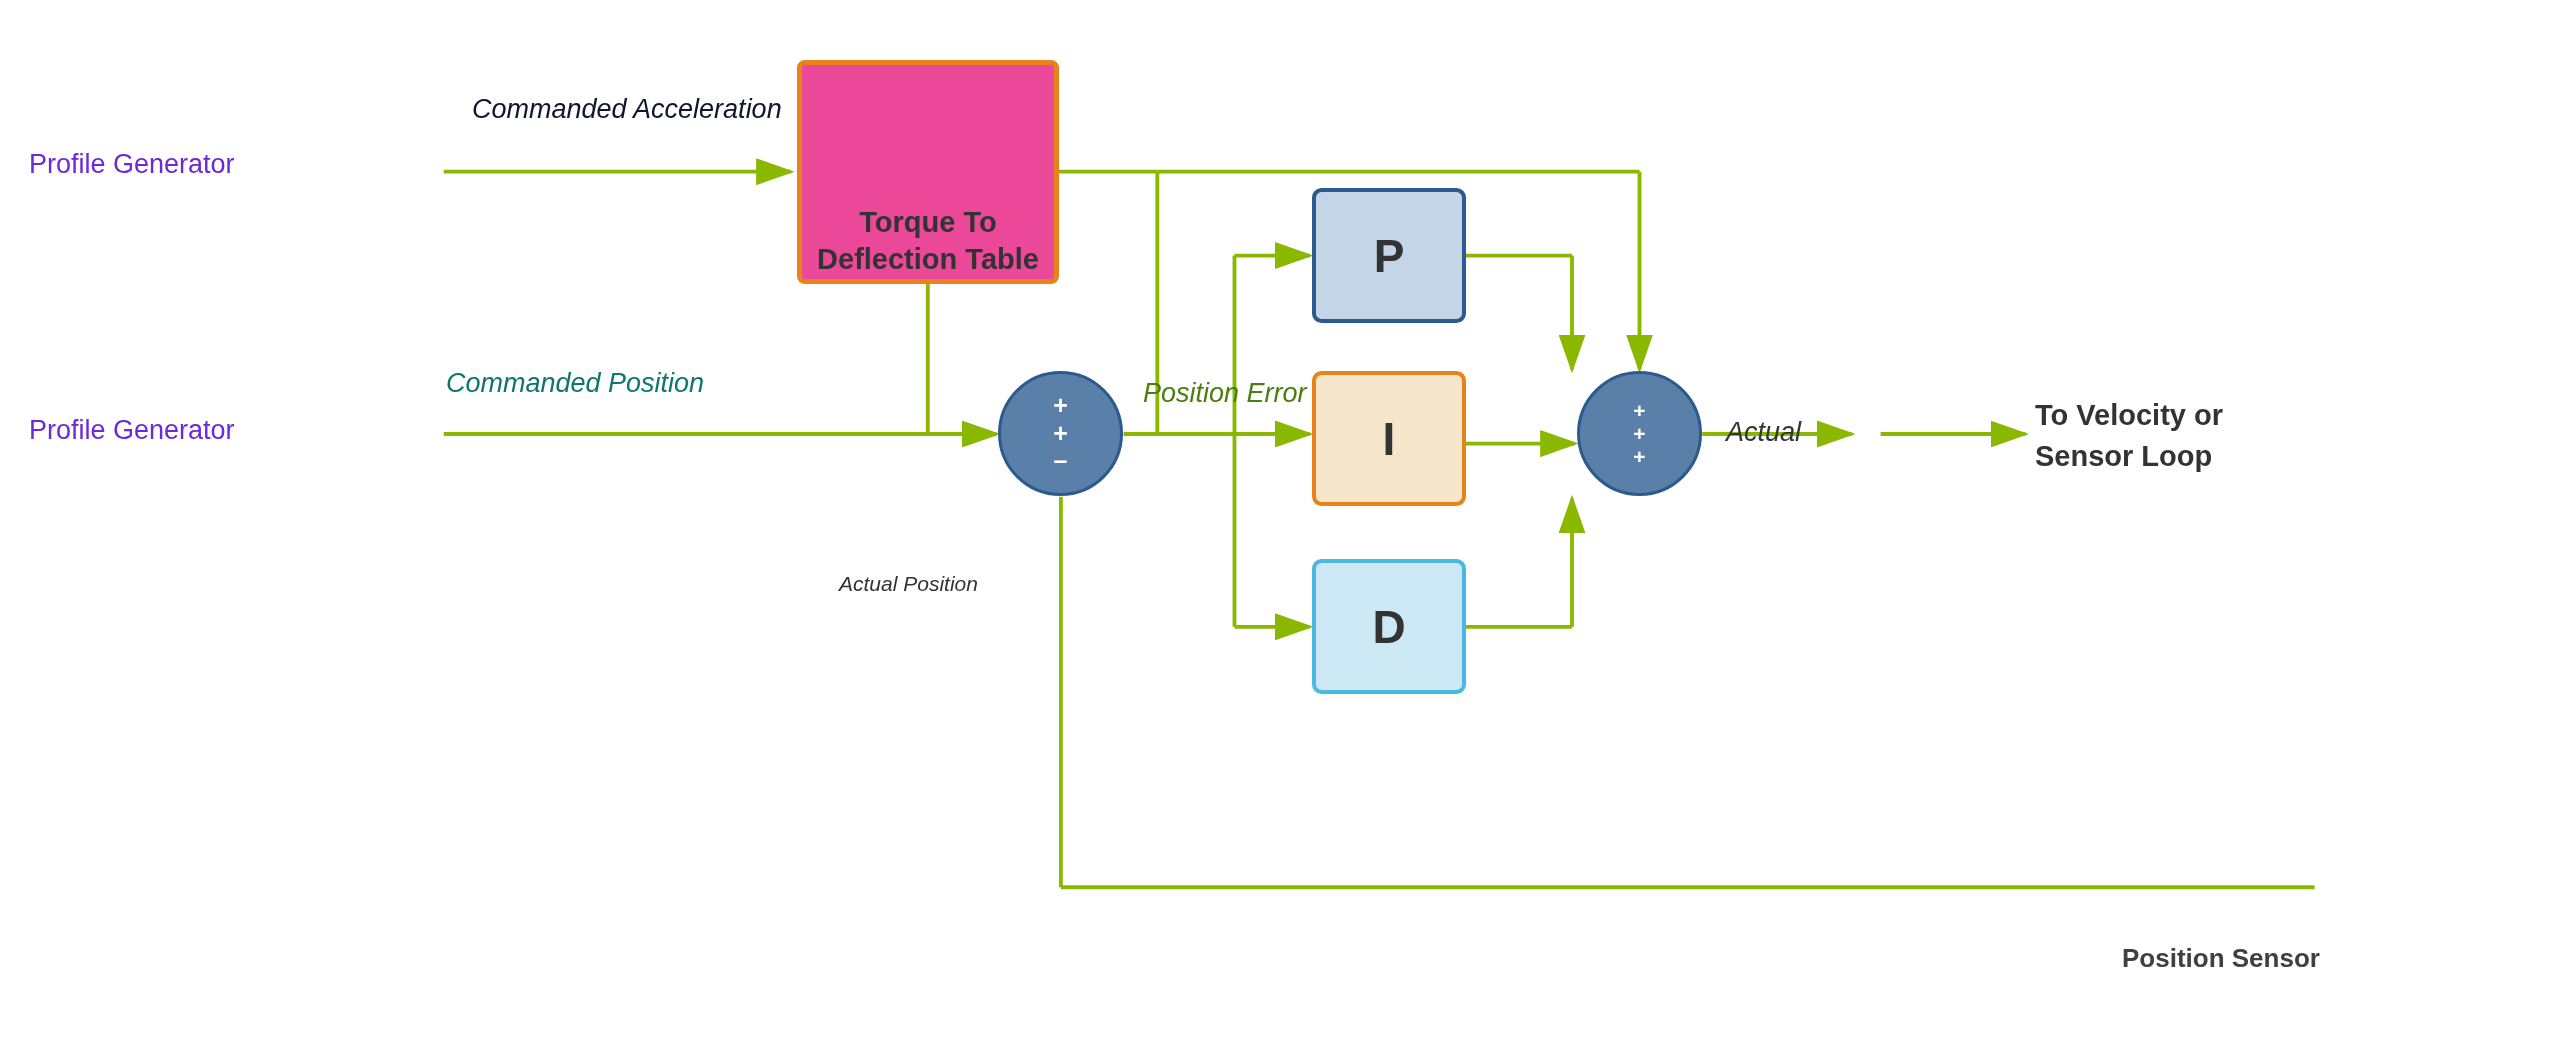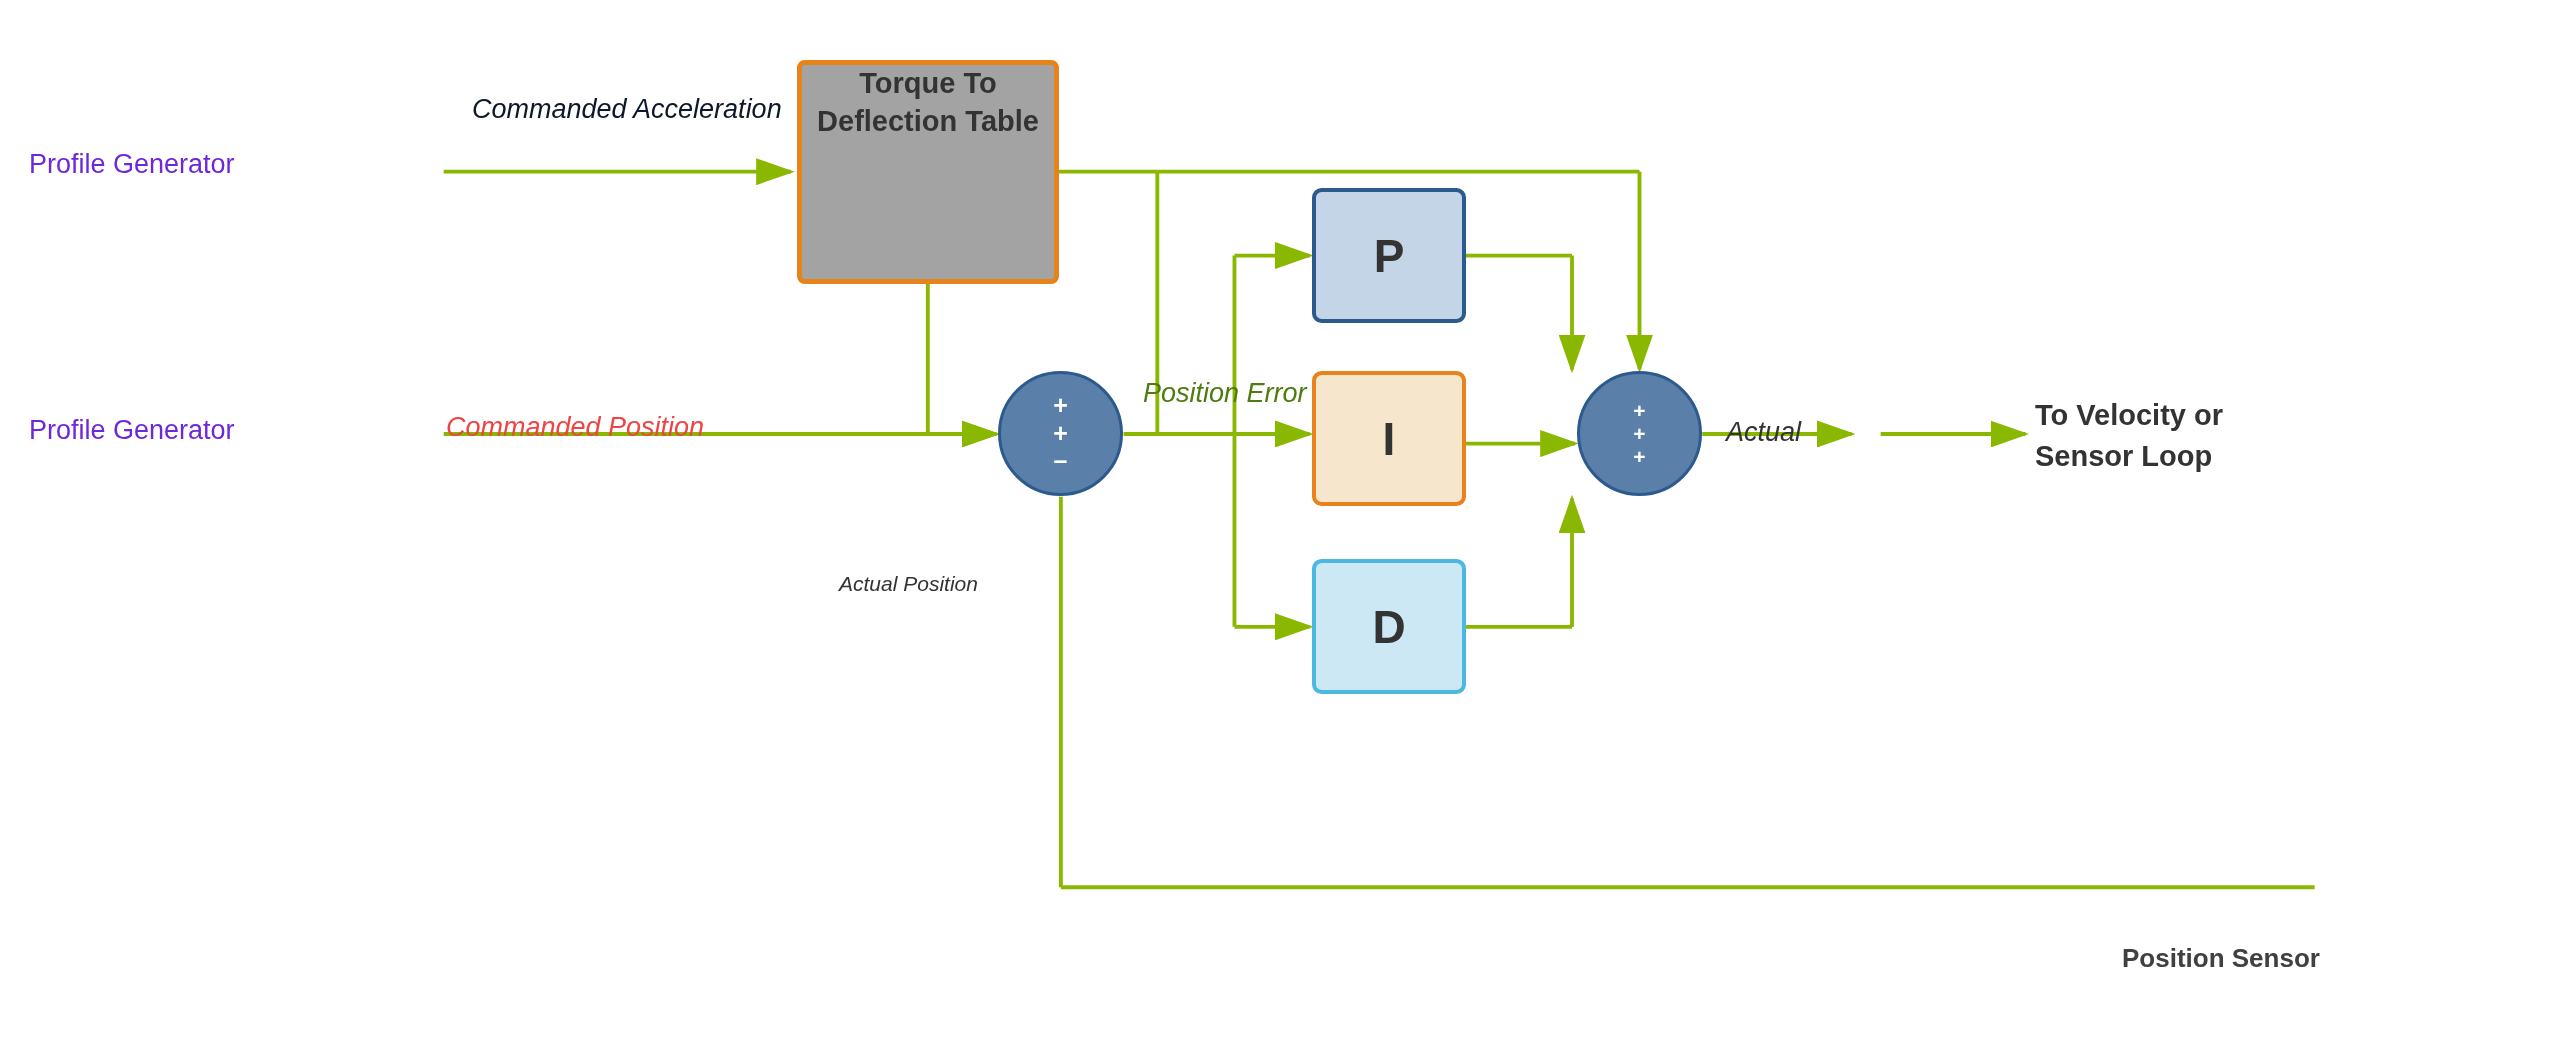--- a/index.html
+++ b/index.html
@@ -56,23 +56,23 @@
 
     
     .torque-box {
       position: absolute;
       left: 797px;
       top: 60px;
       width: 262px;
       height: 224px;
       border: 5.8px solid #e8821a;
       border-radius: 7.7px;
-      background: #a3a3a3;
-      display: flex;
-      align-items: flex-start;
+      background: #ec4899;
+      display: flex;
+      align-items: flex-end;
       justify-content: center;
       text-align: center;
       font-size: 29px;
       font-weight: bold;
       color: #333;
       line-height: 1.3;
     }
 
     
     .summer {
@@ -193,21 +193,21 @@
     <line x1="1100" y1="920" x2="2400" y2="920" stroke="#8ab800" stroke-width="4"></line>
 
   </svg>
 
   <div class="profile-gen" style="left: 29px; top: 149px;">Profile Generator</div>
 
   <div class="profile-gen" style="left: 29px; top: 415px;">Profile Generator</div>
 
   <div class="label" style="left: 444px; top: 92px; font-style: italic; font-size: 27px; color: #0f172a; margin-left: 28px;">Commanded Acceleration</div>
 
-  <div class="label" style="left: 446px; top: 366px; font-style: italic; font-size: 27px; color: #ef4444; margin-top: 44px;">Commanded Position</div>
+  <div class="label" style="left: 446px; top: 366px; font-style: italic; font-size: 27px; color: #0f766e;">Commanded Position</div>
 
   <div class="torque-box">
     <span>Torque To Deflection Table</span>
   </div>
 
   <div class="summer" style="left: 998px; top: 371px; width: 125px; height: 125px;">
     <div class="summer-inner">
       <div>+</div>
       <div>+</div>
       <div>–</div>

